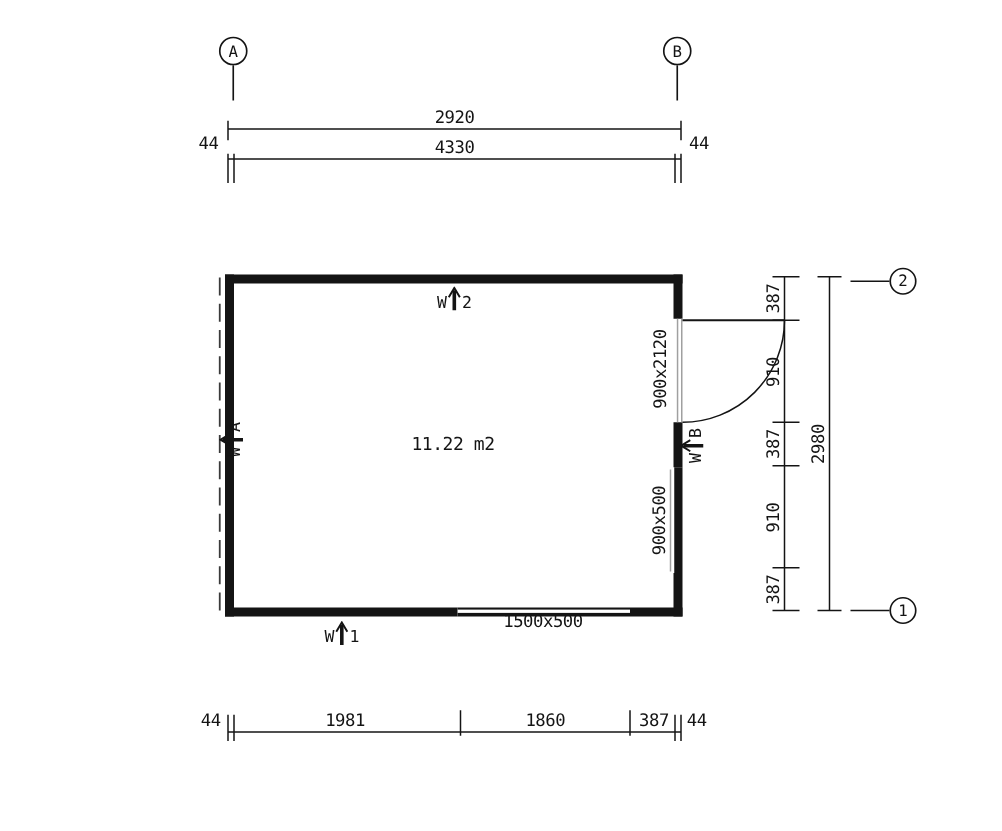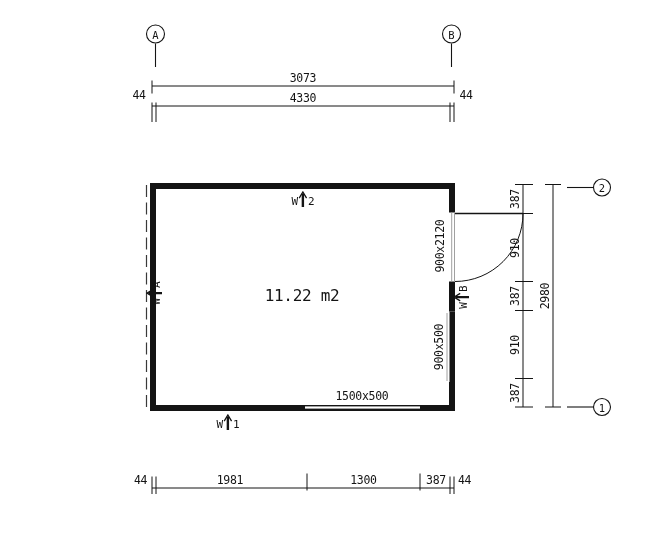--- a/index.html
+++ b/index.html
@@ -6,21 +6,21 @@
   .canvas{
     position:relative;width:668px;height:554px;background:#ffffff;overflow:hidden;
     font-family:"DejaVu Sans Mono","Liberation Mono",monospace;color:#141414;
   }
   .linework{position:absolute;left:0;top:0;}
   .t{
     position:absolute;white-space:nowrap;font-size:11.5px;line-height:1;
     transform:translate(-50%,-50%);letter-spacing:-0.3px;
   }
   .rot{transform:translate(-50%,-50%) rotate(-90deg);}
-  .area{font-size:16px;}
+  .area{font-size:12px;}
   .bub{font-size:10.5px;letter-spacing:0;}
   .marker{
     position:absolute;display:flex;align-items:flex-end;gap:0px;
     transform:translate(-50%,-50%);line-height:1;
   }
   .marker.rot{transform:translate(-50%,-50%) rotate(-90deg);}
   .mtxt{font-size:11px;line-height:10px;}
   .marrow{display:block;margin:0 0.5px;}
 </style>
 </head>
@@ -99,42 +99,42 @@
       <circle cx="602" cy="187.5" r="8.5"></circle>
       <circle cx="602" cy="407" r="8.5"></circle>
     </g>
   </svg>
 
   <div class="t bub" style="left:155.5px;top:34.5px">A</div>
   <div class="t bub" style="left:451.5px;top:34.5px">B</div>
   <div class="t bub" style="left:602px;top:188px">2</div>
   <div class="t bub" style="left:602px;top:407.5px">1</div>
 
-  <div class="t" style="left:303px;top:79px">3073</div>
+  <div class="t" style="left:303px;top:79px">2920</div>
   <div class="t" style="left:303px;top:99px">4330</div>
   <div class="t" style="left:139px;top:96px">44</div>
   <div class="t" style="left:466px;top:96px">44</div>
 
   <div class="t" style="left:140.5px;top:481px">44</div>
   <div class="t" style="left:230px;top:481px">1981</div>
-  <div class="t" style="left:363.5px;top:481px">1300</div>
+  <div class="t" style="left:363.5px;top:481px">1860</div>
   <div class="t" style="left:436px;top:481px">387</div>
   <div class="t" style="left:464.5px;top:481px">44</div>
 
   <div class="t rot" style="left:516px;top:199px">387</div>
   <div class="t rot" style="left:516px;top:247.5px">910</div>
   <div class="t rot" style="left:516px;top:296px">387</div>
   <div class="t rot" style="left:516px;top:344.5px">910</div>
   <div class="t rot" style="left:516px;top:393px">387</div>
   <div class="t rot" style="left:545.5px;top:295.5px">2980</div>
 
   <div class="t area" style="left:302px;top:296px">11.22 m2</div>
   <div class="t rot" style="left:441px;top:246px">900x2120</div>
   <div class="t rot" style="left:440px;top:346.5px">900x500</div>
-  <div class="t" style="left:362px;top:397px">1500x500</div>
+  <div class="t" style="left:362px;top:415px">1500x500</div>
 
   <div class="marker" style="left:303px;top:198.5px">
     <span class="mtxt">W</span>
     <svg class="marrow" width="9" height="16" viewBox="0 0 9 16">
       <path d="M4.5 16 L4.5 2.5" stroke="#141414" stroke-width="2.4" fill="none"></path>
       <path d="M0.8 7.2 L4.5 1 L8.2 7.2" stroke="#141414" stroke-width="1.3" fill="none"></path>
     </svg>
     <span class="mtxt">2</span>
   </div>
 

